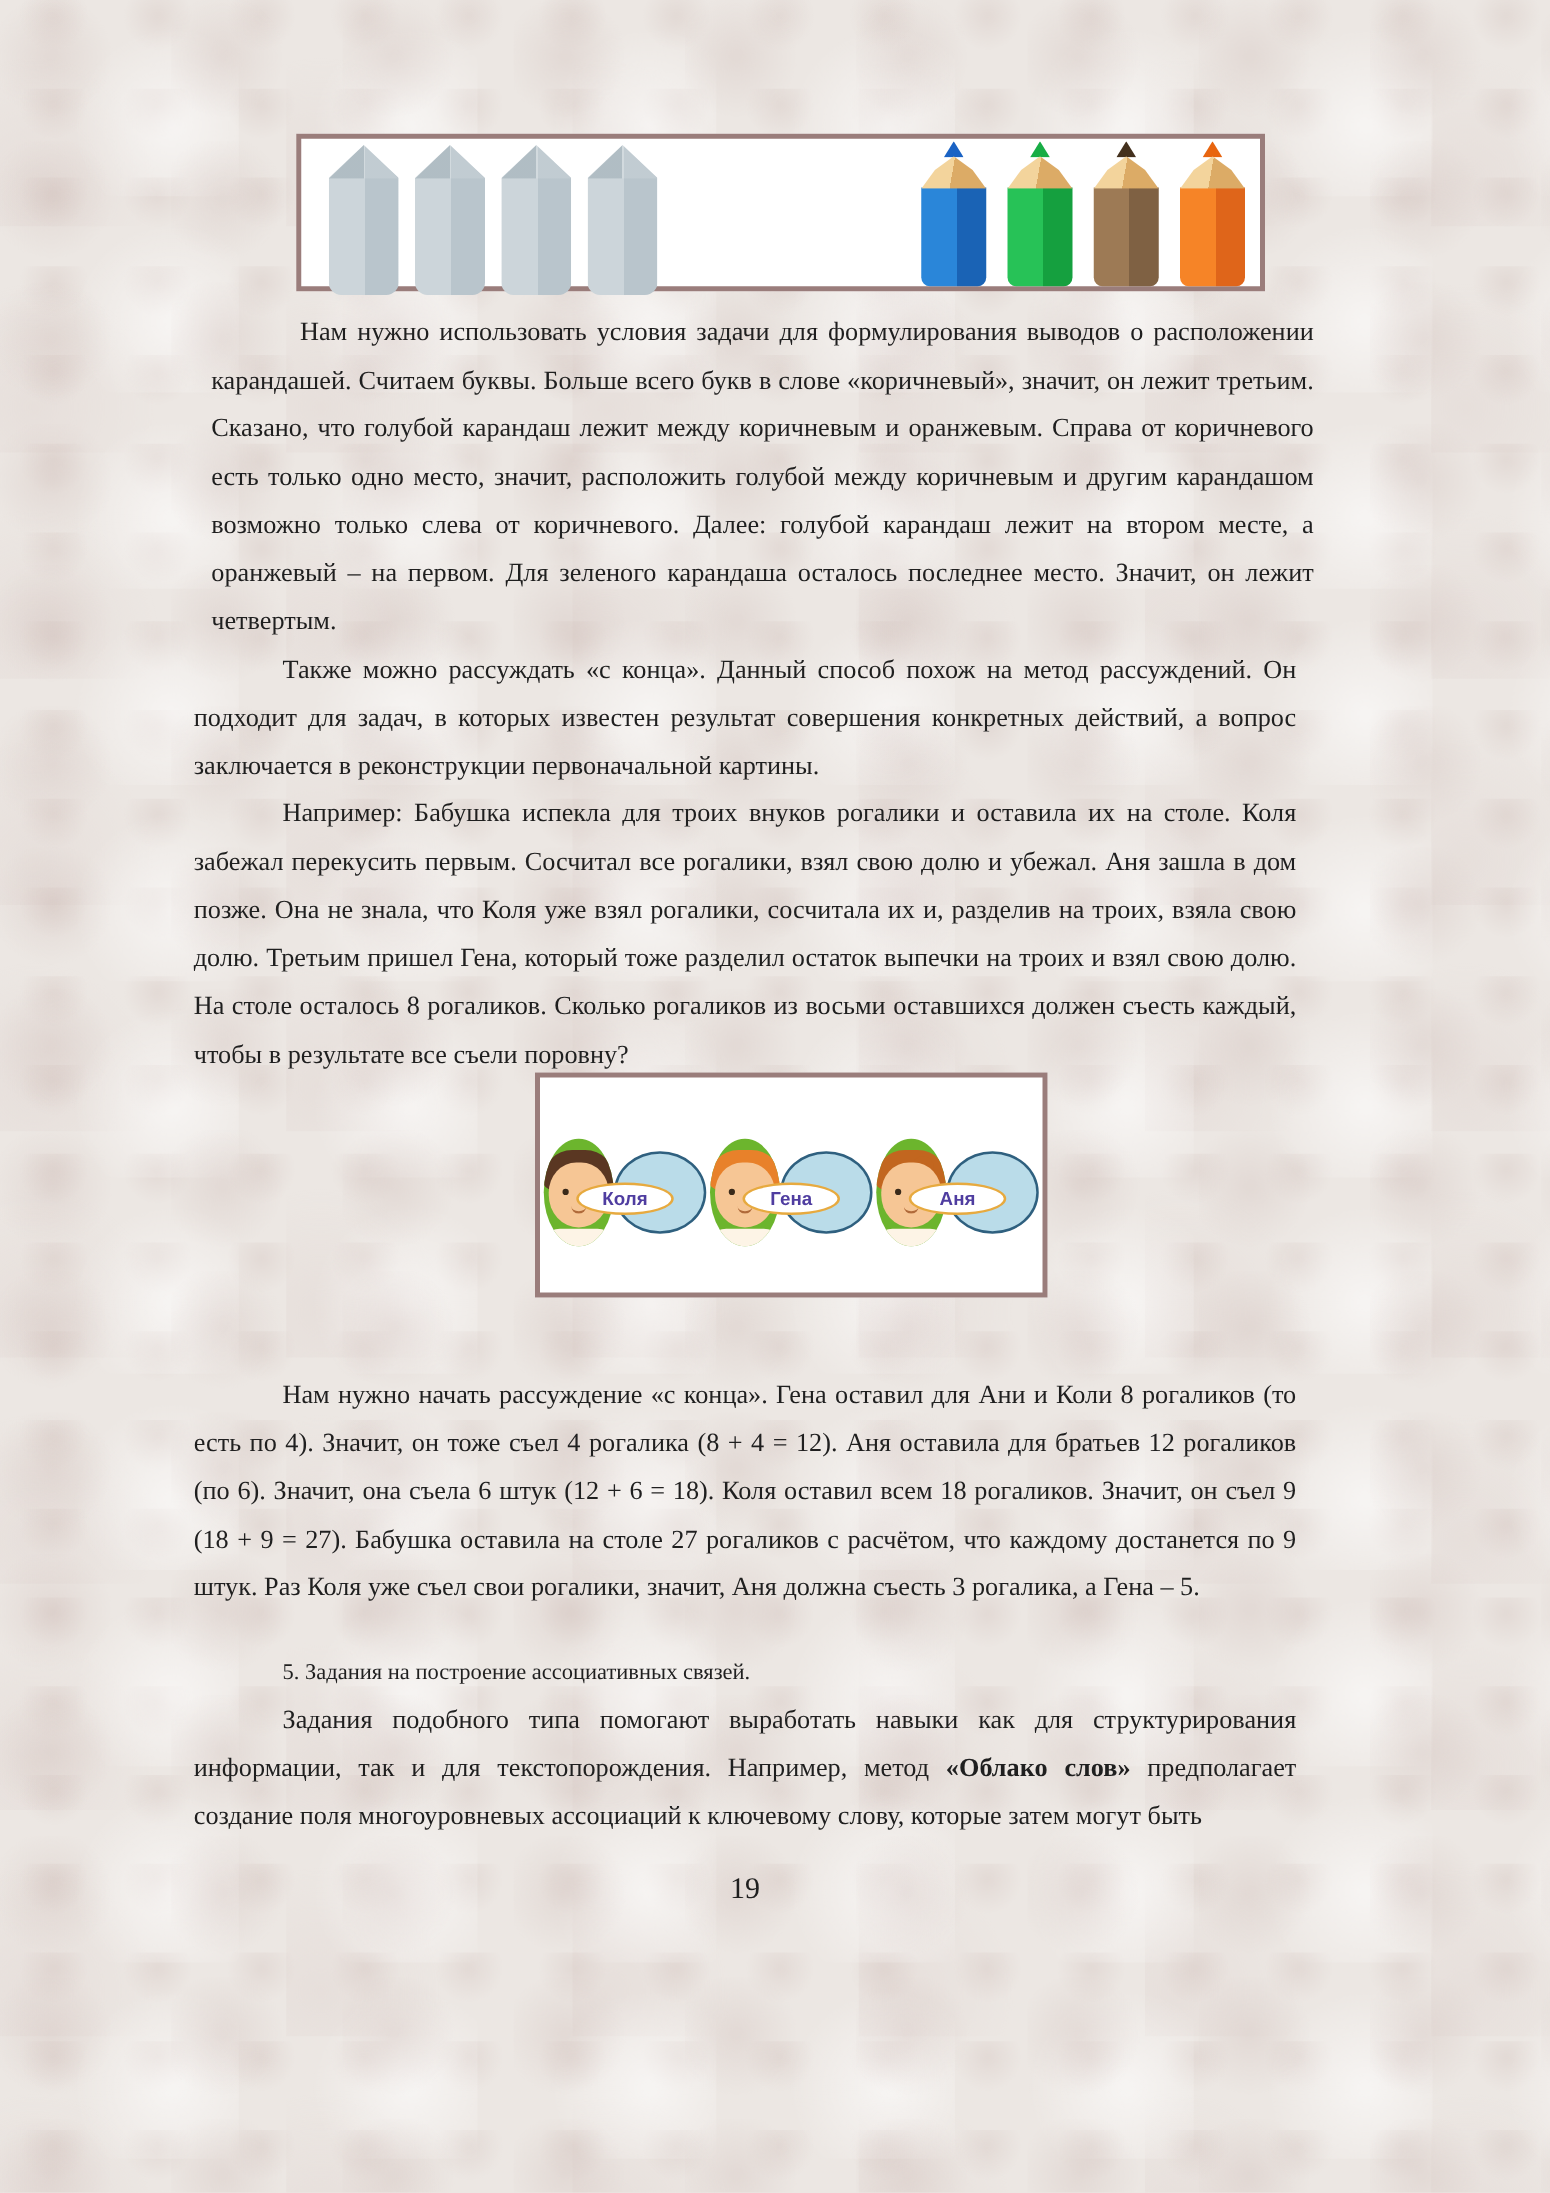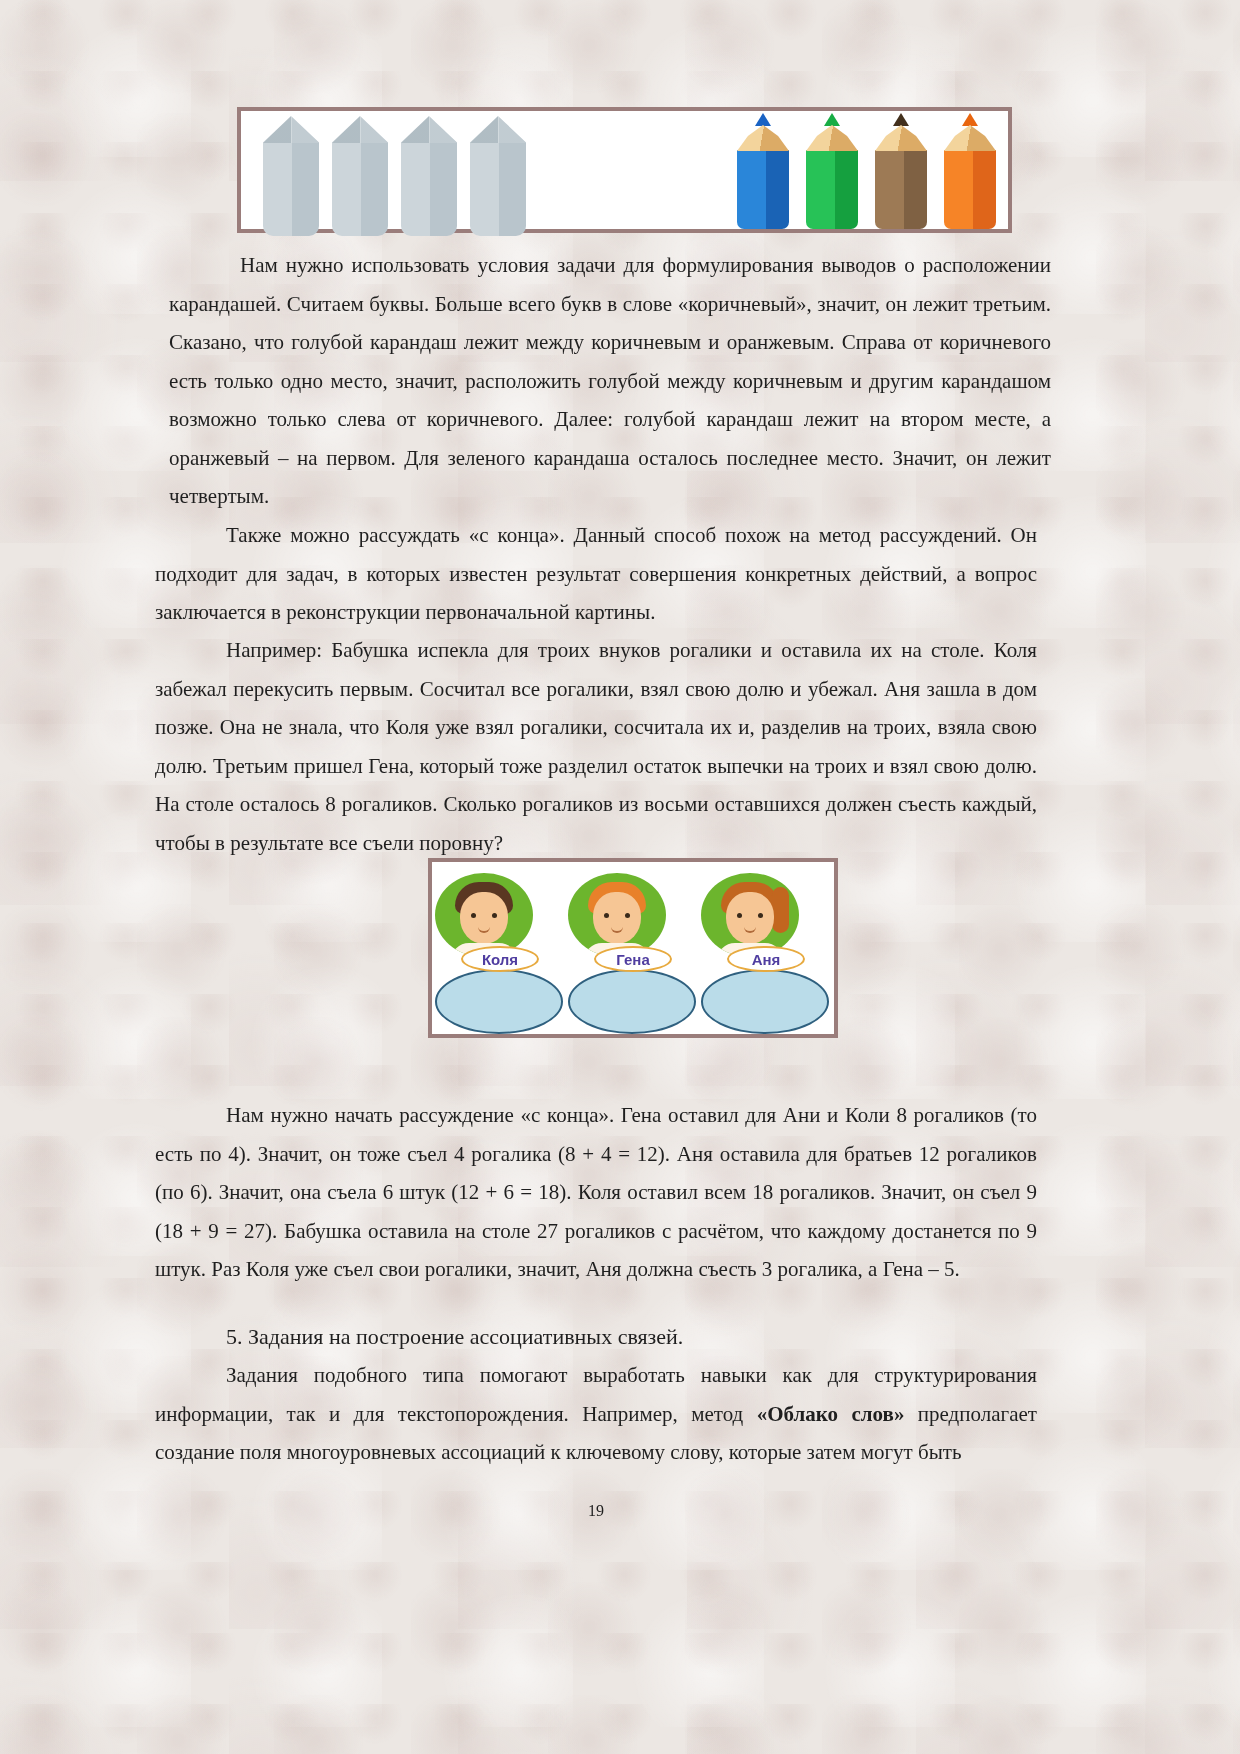--- a/index.html
+++ b/index.html
@@ -41,21 +41,21 @@
     width:52px;height:26px;margin-top:-1px;
     background:linear-gradient(100deg,var(--wood,#f3d49c) 0 48%,var(--wood-shade,#dcab66) 48%);
     clip-path:polygon(50% 0,79% 42%,100% 100%,0 100%,21% 42%);
   }
   .cpencil .body{
     width:52px;height:79px;margin-top:-1px;border-radius:0 0 7px 7px;
     background:linear-gradient(90deg,var(--body,#888) 0 55%,var(--shade,#666) 55%);
   }
 
   
-  .kid-col{display:flex;flex-direction:column;align-items:flex-start;width:130px;position:relative;}
+  .kid-col{display:flex;flex-direction:row;align-items:center;width:130px;position:relative;}
   .avatar{position:relative;width:98px;height:86px;margin-top:11px;border-radius:50%;
     background:var(--circle,#6cb52d);overflow:hidden;}
   .hair{position:absolute;left:50%;top:9px;transform:translateX(-50%);width:58px;height:32px;
     background:var(--hair,#5a3722);border-radius:29px 29px 10px 10px;}
   .ponytail{display:none;position:absolute;right:10px;top:14px;width:17px;height:46px;
     background:var(--hair,#5a3722);border-radius:12px;}
   .kid-col.has-ponytail .ponytail{display:block;}
   .face{position:absolute;left:50%;top:19px;transform:translateX(-50%);width:48px;height:52px;
     background:var(--skin,#f6c695);border-radius:46% 46% 50% 50%;}
   .face::before,.face::after{content:"";position:absolute;top:21px;width:5px;height:5px;border-radius:50%;background:#3a2a1a;}
@@ -70,24 +70,24 @@
     display:flex;align-items:center;justify-content:center;
     font-family:"Liberation Sans","DejaVu Sans",sans-serif;font-weight:bold;font-size:15px;
     color:var(--badge-text,#4f3da0);white-space:nowrap;}
   .oval{margin-top:12px;width:124px;height:62px;border-radius:50%;
     background:var(--oval-fill,#badce9);border:2px solid var(--oval-border,#2f607f);}
 
   
   .doc-par{position:absolute;left:155px;width:882px;margin:0;text-align:justify;text-indent:71px;
     font-size:21px;line-height:38.5px;}
   .doc-heading{position:absolute;left:155px;width:882px;margin:0;text-indent:71px;
-    font-size:22px;line-height:38.5px;}
+    font-size:18px;line-height:38.5px;}
   .emph{font-weight:bold;}
   .page-number{position:absolute;left:155px;width:882px;top:1496px;text-align:center;
-    font-size:16px;line-height:30px;}
+    font-size:24px;line-height:30px;}
   #p1{top:246px;margin-left:14px;} #p2{top:516px;} #p3{top:631px;} #p4{top:1054px;margin-top:42px;}
   #h5{top:1318px;} #p6{top:1356px;}
 </style>
 </head>
 <body>
 
 <div class="figure pencil-figure">
   <div class="gray-group">
     <div class="gpencil"></div>
     <div class="gpencil"></div>

